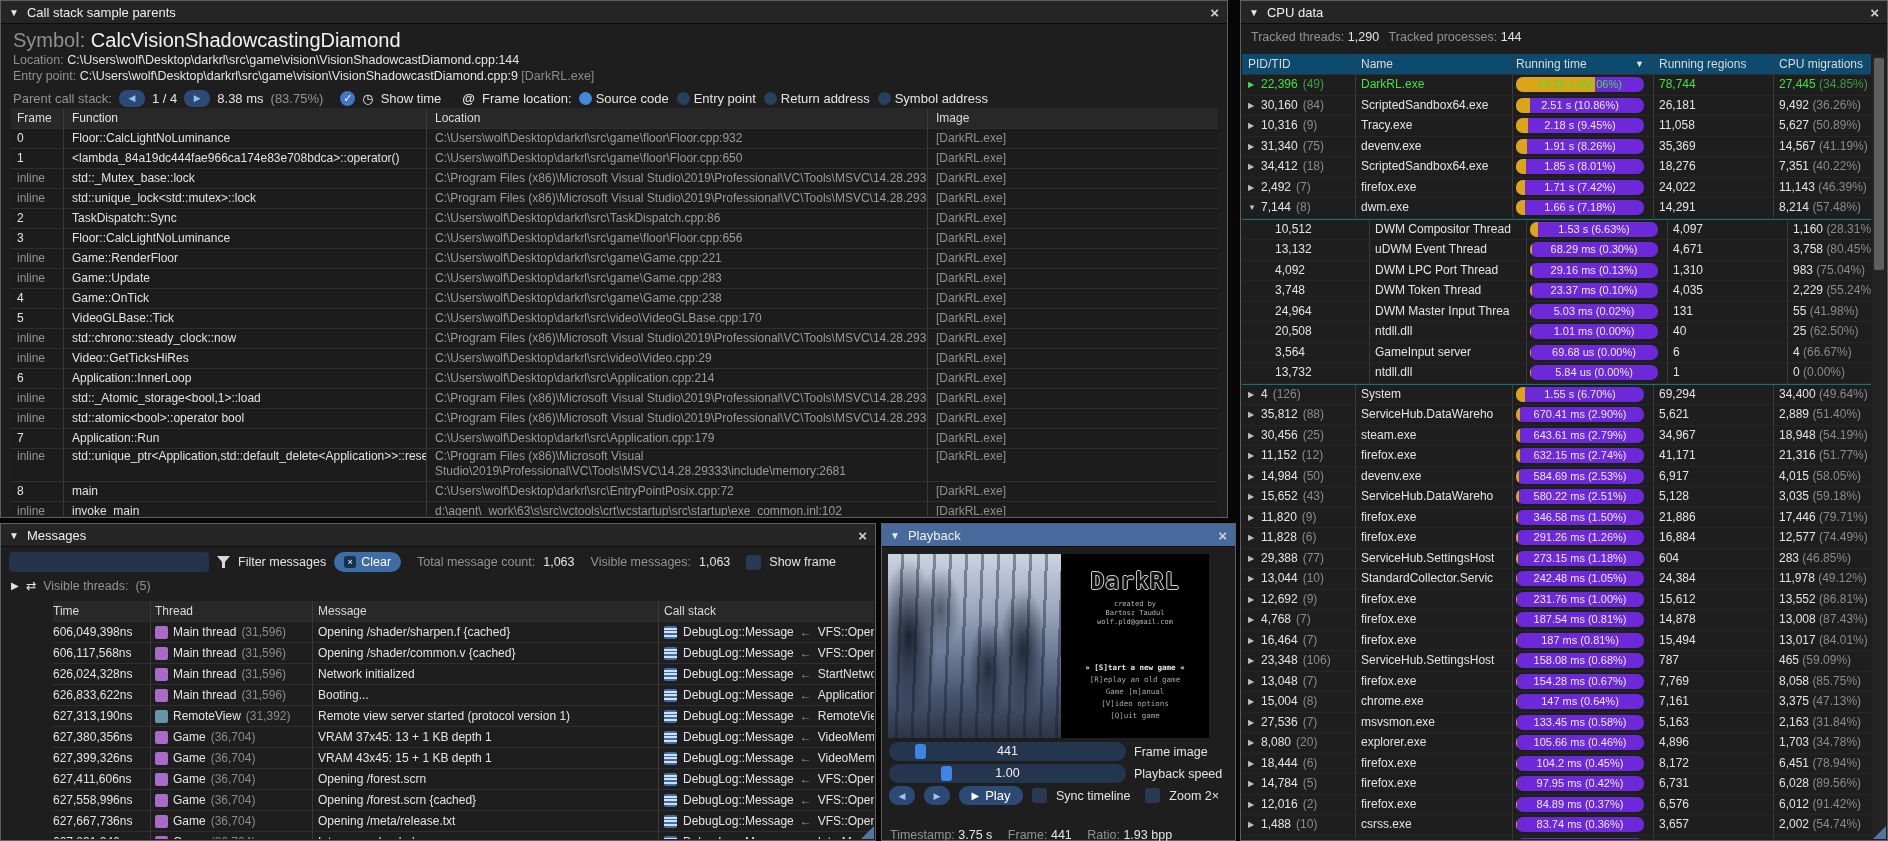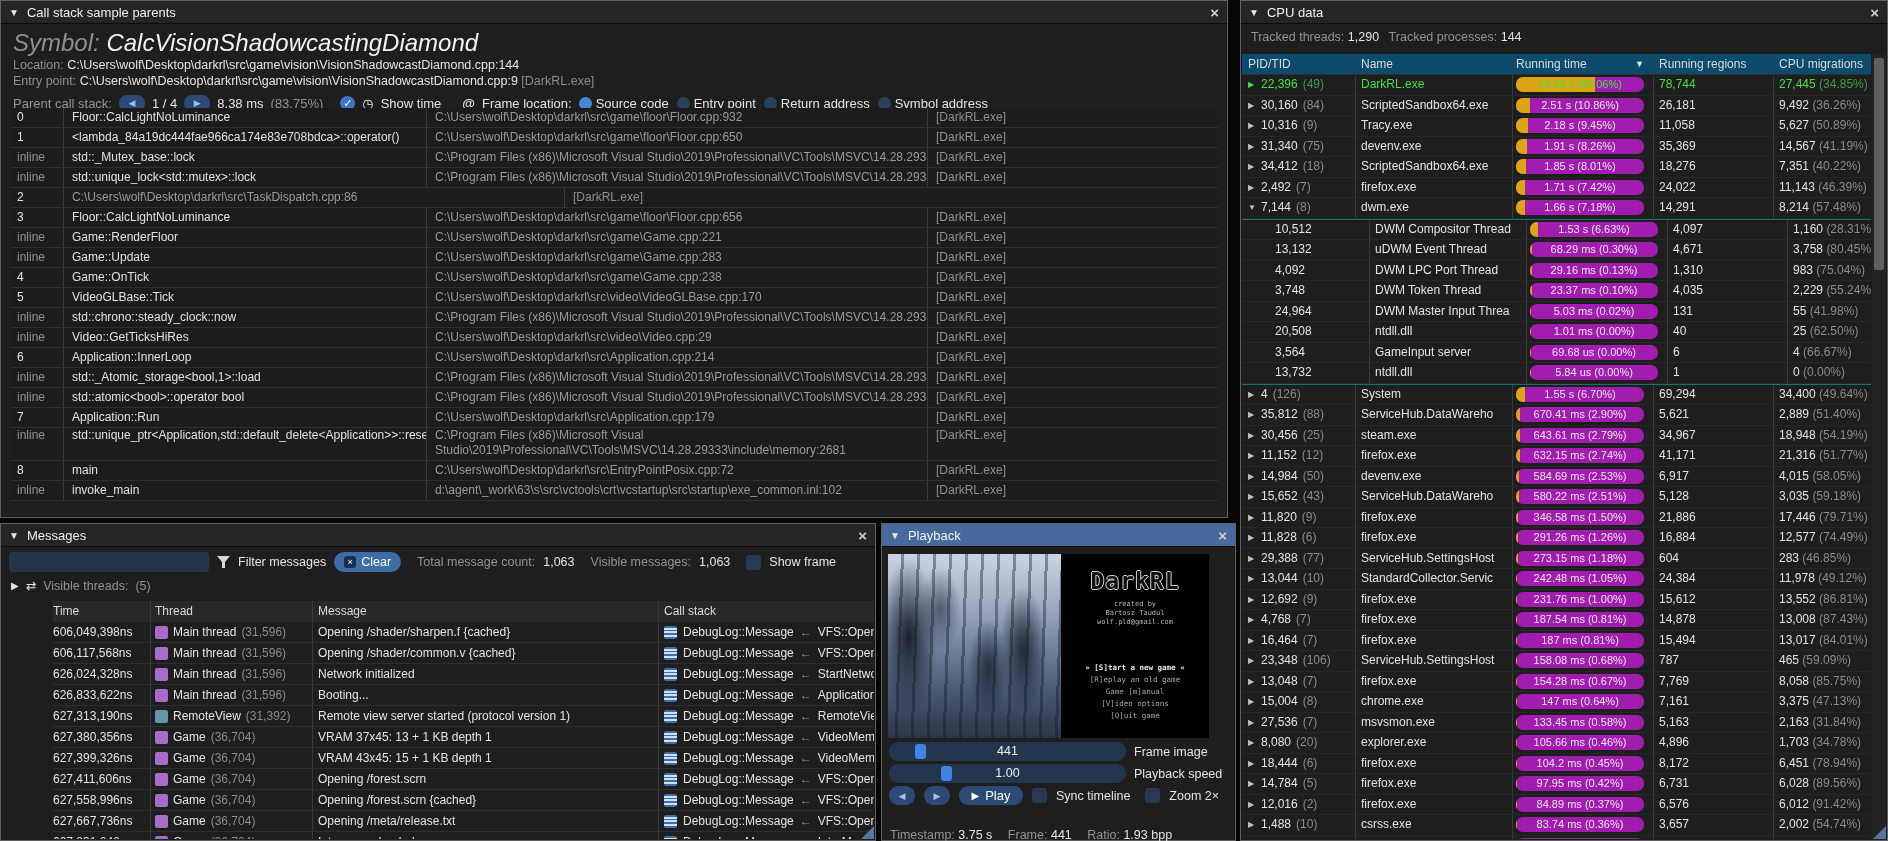--- a/index.html
+++ b/index.html
@@ -8,21 +8,21 @@
   .titlebar{height:22px;display:flex;align-items:center;gap:8px;padding:0 8px;background:#242524;
     border-bottom:1px solid #0c0c0c;font-size:13px;}
   .titlebar .tri{font-size:10px;color:#e8e8e8;cursor:pointer;}
   .titlebar .title{color:#efefef;}
   .titlebar .close{margin-left:auto;color:#d0d0d0;font-size:15px;font-weight:bold;cursor:pointer;line-height:1;}
   .grey{color:#929492;}
   .dim{color:#8a8c8a;}
 
   
   #p-callstack{left:0;top:0;width:1228px;height:518px;}
-  .cs-sym-line{padding:5px 12px 0;font-size:24px;font-style:italic;}
+  .cs-sym-line{padding:5px 12px 0;font-size:20px;}
   .cs-sym-line .lbl{color:#8f918f;}
   .cs-sym-line .sym{color:#f2f2f2;}
   .cs-meta{padding:1px 12px;font-size:12.5px;white-space:nowrap;}
   .cs-meta .lbl{color:#8f918f;}
   .cs-nav{display:flex;align-items:center;gap:7px;padding:3px 12px 0;font-size:13px;height:22px;}
   .navbtn{width:26px;height:17px;border-radius:8px;background:#2c4a73;color:#8fc0ef;font-size:9px;
     display:flex;align-items:center;justify-content:center;cursor:pointer;}
   .chk{width:15px;height:15px;border-radius:50%;background:#3f76c8;color:#fff;font-size:11px;
     display:flex;align-items:center;justify-content:center;cursor:pointer;}
   .chk.off{border-radius:3px;background:#283953;color:transparent;}
@@ -100,21 +100,21 @@
   .cpu-row{display:flex;height:19.5px;line-height:19.5px;border-bottom:1px solid #262726;}
   .cpu-row.sep{border-top:1px solid #0f766e;}
   .cpu-c1{width:107px;flex:none;border-right:1px solid #3a3a3a;display:flex;align-items:center;gap:5px;
     padding-left:6px;white-space:nowrap;overflow:hidden;}
   .cpu-c1 .ar{font-size:8px;color:#c0c0c0;width:8px;flex:none;}
   .cpu-row.child .cpu-c1{padding-left:20px;}
   .cpu-c2{width:151px;flex:none;border-right:1px solid #3a3a3a;padding-left:5px;white-space:nowrap;overflow:hidden;}
   .cpu-c3{width:134px;flex:none;border-right:1px solid #3a3a3a;display:flex;align-items:center;padding:0 3px;}
   .cpu-c4{width:114px;flex:none;border-right:1px solid #3a3a3a;padding-left:5px;white-space:nowrap;overflow:hidden;}
   .cpu-c5{flex:1;padding-left:5px;white-space:nowrap;overflow:hidden;}
-  .pill{position:relative;width:128px;height:15px;border-radius:7px;background:#a21caf;overflow:hidden;}
+  .pill{position:relative;width:128px;height:15px;border-radius:7px;background:#6d28d9;overflow:hidden;}
   .pill .fill{position:absolute;left:0;top:0;bottom:0;background:#dca515;}
   .pill .ptxt{position:absolute;left:0;right:0;top:0;bottom:0;text-align:center;font-size:11px;
     line-height:15px;color:#e9e9e9;}
   .cpu-row.hl .cpu-c2,.cpu-row.hl .cpu-c4,.cpu-row.hl .pid,.cpu-row.hl .cpu-c1 .ar,
   .cpu-row.hl .mig{color:#45e045 !important;}
   .cpu-row.hl .cnt,.cpu-row.hl .migp{color:#3f9e3f !important;}
   .cpu-row.hl .ptxt{color:#45e045;}
   .cpu-sort{margin-left:auto;margin-right:6px;font-size:9px;color:#e8e8e8;}
   .vscroll{position:absolute;right:1px;top:53px;bottom:1px;width:14px;background:#222322;}
   .vscroll .thumb{position:absolute;left:2px;right:2px;top:4px;height:212px;background:#5e5f5e;border-radius:2px;}
@@ -161,20 +161,26 @@
         <span class="rlabel">Source code</span>
         <span class="radio"></span>
         <span class="rlabel">Entry point</span>
         <span class="radio"></span>
         <span class="rlabel">Return address</span>
         <span class="radio"></span>
         <span class="rlabel">Symbol address</span>
       </span>
   </div>
   <div class="cs-table">
+    <div class="cs-hrow">
+      <div class="c-frame">Frame</div>
+      <div class="c-fn">Function</div>
+      <div class="c-loc" style="color:#dadada;">Location</div>
+      <div class="c-img" style="color:#dadada;">Image</div>
+    </div>
     <div id="cs-rows">
         <div class="cs-row">
           <div class="c-frame">0</div>
           <div class="c-fn">Floor::CalcLightNoLuminance</div>
           <div class="c-loc">C:\Users\wolf\Desktop\darkrl\src\game\floor\Floor.cpp:932</div>
           <div class="c-img">[DarkRL.exe]</div>
         </div>
         <div class="cs-row">
           <div class="c-frame">1</div>
           <div class="c-fn">&lt;lambda_84a19dc444fae966ca174e83e708bdca&gt;::operator()</div>
@@ -188,20 +194,21 @@
           <div class="c-img">[DarkRL.exe]</div>
         </div>
         <div class="cs-row">
           <div class="c-frame grey">inline</div>
           <div class="c-fn">std::unique_lock&lt;std::mutex&gt;::lock</div>
           <div class="c-loc">C:\Program Files (x86)\Microsoft Visual Studio\2019\Professional\VC\Tools\MSVC\14.28.29333\include\mutex:192</div>
           <div class="c-img">[DarkRL.exe]</div>
         </div>
         <div class="cs-row">
           <div class="c-frame">2</div>
+          <div class="c-fn">TaskDispatch::Sync</div>
           <div class="c-loc">C:\Users\wolf\Desktop\darkrl\src\TaskDispatch.cpp:86</div>
           <div class="c-img">[DarkRL.exe]</div>
         </div>
         <div class="cs-row">
           <div class="c-frame">3</div>
           <div class="c-fn">Floor::CalcLightNoLuminance</div>
           <div class="c-loc">C:\Users\wolf\Desktop\darkrl\src\game\floor\Floor.cpp:656</div>
           <div class="c-img">[DarkRL.exe]</div>
         </div>
         <div class="cs-row">

